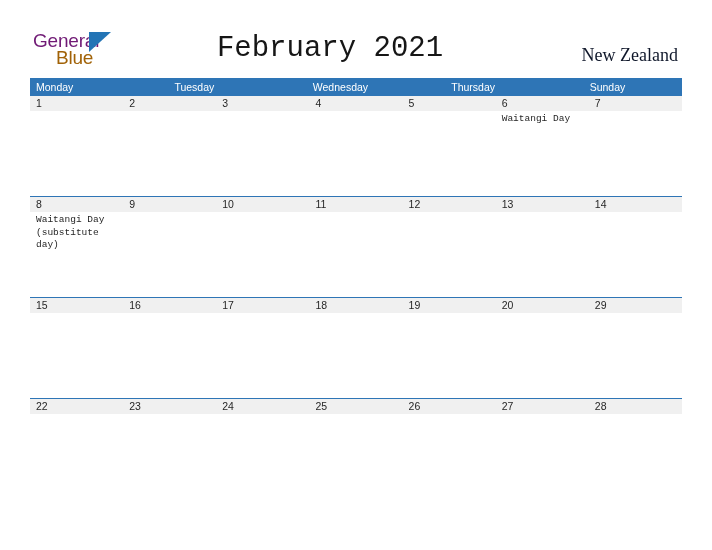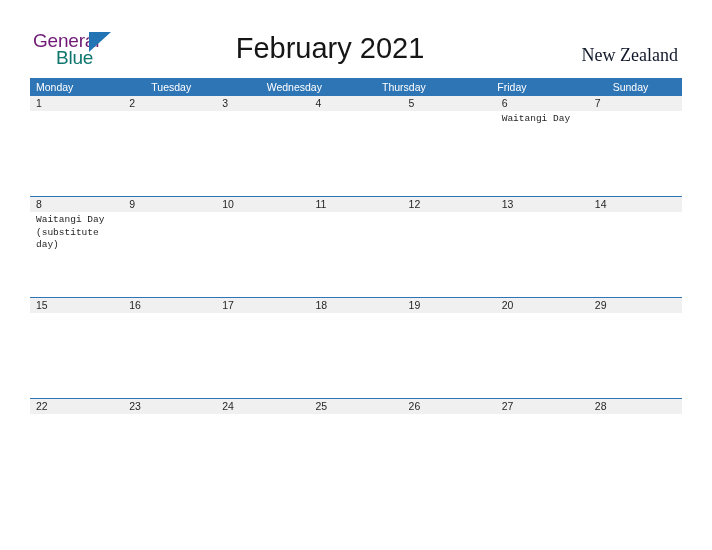--- a/index.html
+++ b/index.html
@@ -48,21 +48,21 @@
     letter-spacing: -0.2px;
     color: #701a75;
     font-family: "Liberation Sans", sans-serif;
   }
   .logo-blue {
     position: absolute;
     left: 23px;
     top: 17px;
     font-size: 19px;
     letter-spacing: -0.2px;
-    color: #0f766e;
+    color: #a16207;
     font-family: "Liberation Sans", sans-serif;
     text-align: right;
   }
   .logo-triangle {
     position: absolute;
     left: 56px;
     top: 1px;
     width: 0;
     height: 0;
     border-left: 22px solid #2374b5;
@@ -70,21 +70,21 @@
   }
 
   .cal-title {
     position: absolute;
     left: 0;
     top: 32px;
     width: 660px;
     text-align: center;
     font-size: 29px;
     color: #161616;
-    font-family: Liberation Sans, sans-serif;
+    font-family: Liberation Mono, monospace;
     font-weight: normal;
     letter-spacing: 0px;
   }
 
   .cal-region {
     position: absolute;
     right: 34px;
     top: 45px;
     font-size: 18px;
     color: #0f172a;
@@ -190,21 +190,20 @@
 
   </div>
 
   <div class="calendar">
 
     <div class="weekday-row">
       <div class="weekday-cell">Monday</div>
       <div class="weekday-cell">Tuesday</div>
       <div class="weekday-cell">Wednesday</div>
       <div class="weekday-cell">Thursday</div>
-      <div class="weekday-cell">Friday</div>
       <div class="weekday-cell">Sunday</div>
     </div>
 
     <div class="week-row first">
       <div class="dates">
         <div class="day-cell">
           <span class="day-band"></span>
           <span class="day-num">1</span>
           <div class="day-events">
             <div class="event"></div>

